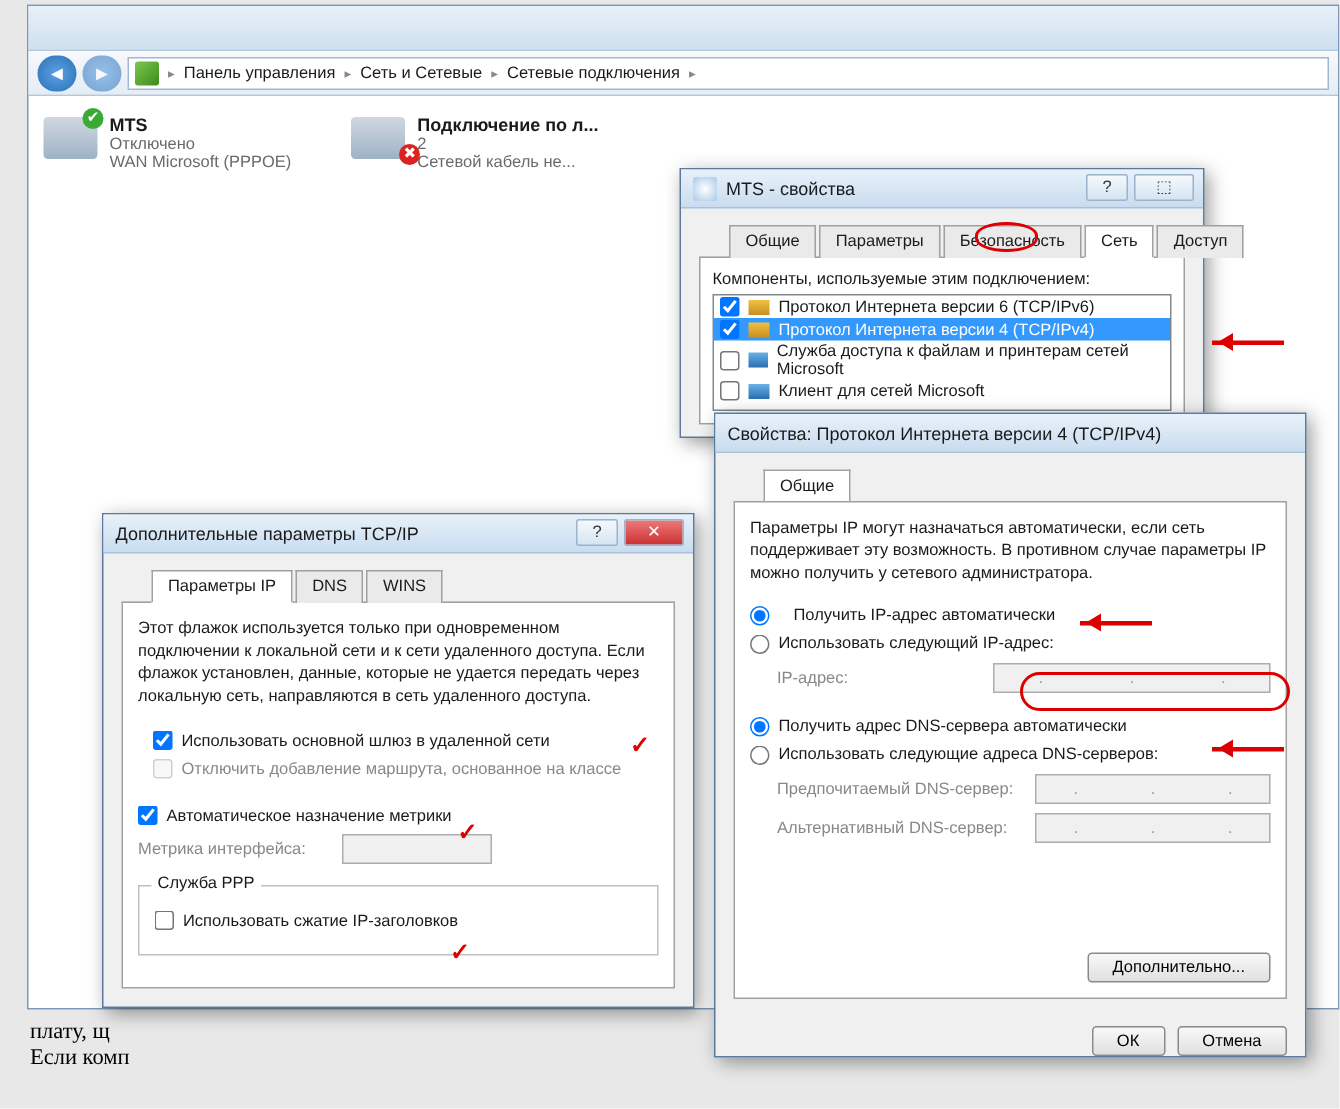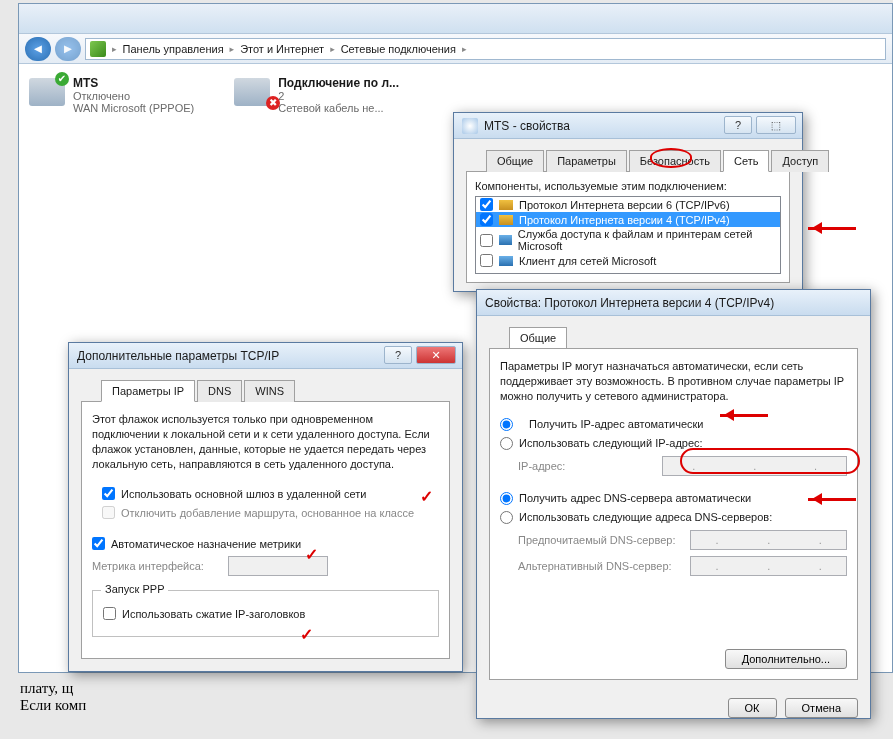--- a/index.html
+++ b/index.html
@@ -82,21 +82,21 @@
 <div class="explorer" style="top:3px; left:18px; width:875px; height:670px;">
   <div class="win-title-bar"></div>
   <div class="address-bar">
     <div class="nav-arrow">◄</div>
     <div class="nav-arrow" style="opacity:.6">►</div>
     <div class="bc-wrap">
       <span class="bc-icon"></span>
       <span class="bc-sep">▸</span>
       <span class="bc">Панель управления</span>
       <span class="bc-sep">▸</span>
-      <span class="bc">Этот и Интернет</span>
+      <span class="bc">Сеть и Сетевые</span>
       <span class="bc-sep">▸</span>
       <span class="bc">Сетевые подключения</span>
       <span class="bc-sep">▸</span>
     </div>
   </div>
 
   <div class="content-area">
     <div class="conn-item">
       <div class="conn-icon ok"></div>
       <div class="conn-text">
@@ -154,21 +154,21 @@
         <div class="row">
             <input type="checkbox" style="">
             <span class="proto-icon srv"></span>
             <span>Клиент для сетей Microsoft</span>
           </div>
       </div>
     </div>
   </div>
 </div>
 
-<div class="dialog" style="left:476px; top:289px; width:395px; height:430px;">
+<div class="dialog" style="left:476px; top:275px; width:395px; height:430px;">
   <div class="dlg-title">
     <span>Свойства: Протокол Интернета версии 4 (TCP/IPv4)</span>
   </div>
   <div class="dlg-body">
     <div class="tabs">
       <div class="tab active">Общие</div>
     </div>
     <div class="tab-content" style="height:332px; position:relative;">
       <div style="line-height:1.35;">Параметры IP могут назначаться автоматически, если сеть поддерживает эту возможность. В противном случае параметры IP можно получить у сетевого администратора.</div>
 
@@ -254,21 +254,21 @@
       <div class="check-row" style="margin-top:18px;">
           <input type="checkbox" checked="" style="">
           <label>Автоматическое назначение метрики</label>
         </div>
       <div class="check-row">
           <label class="disabled" style="width:130px;">Метрика интерфейса:</label>
           <input class="text-input disabled" disabled="" style="width: 100px;">
         </div>
 
       <div class="group">
-        <div class="group-title">Запуск PPP</div>
+        <div class="group-title">Служба PPP</div>
         <div class="check-row">
             <input type="checkbox" style="">
             <label>Использовать сжатие IP-заголовков</label>
           </div>
       </div>
     </div>
   </div>
 </div>
 
 <div class="red-circle" style="left:650px; top:148px; width:42px; height:20px;"></div>

